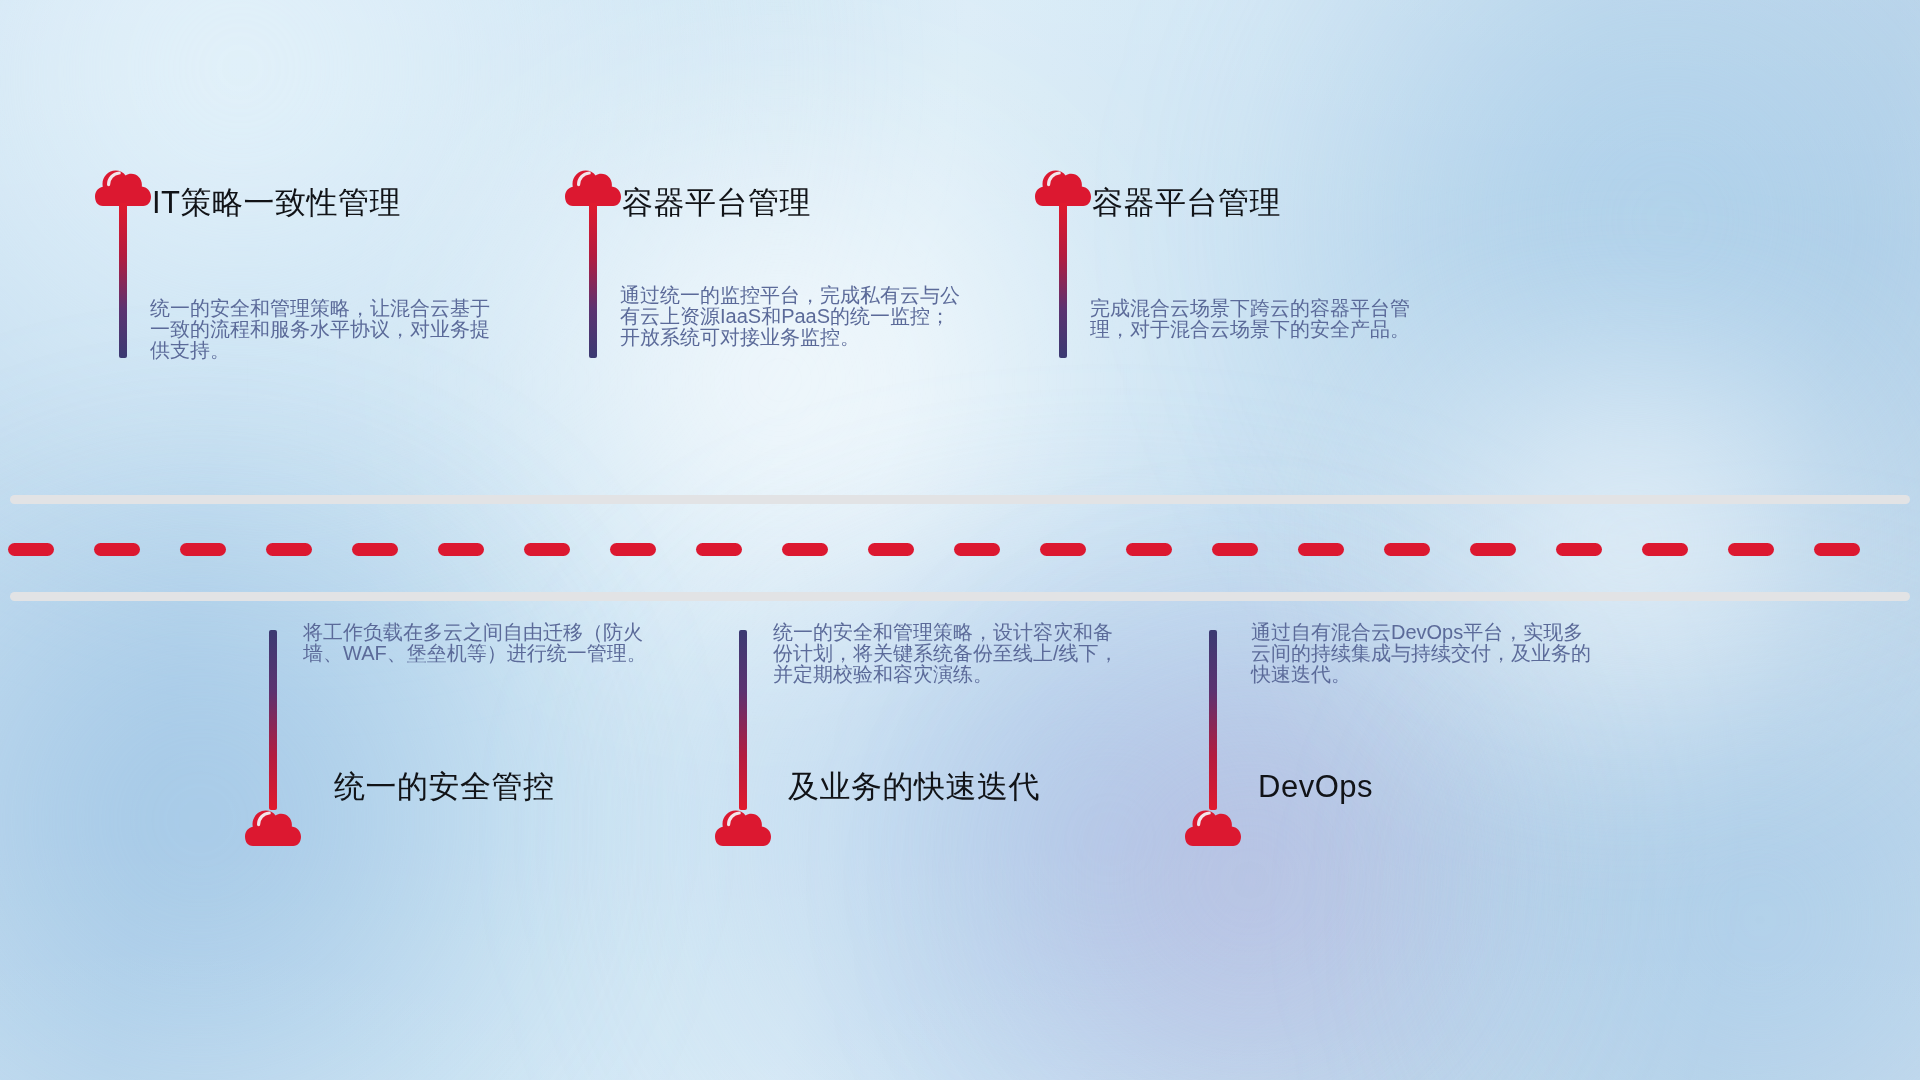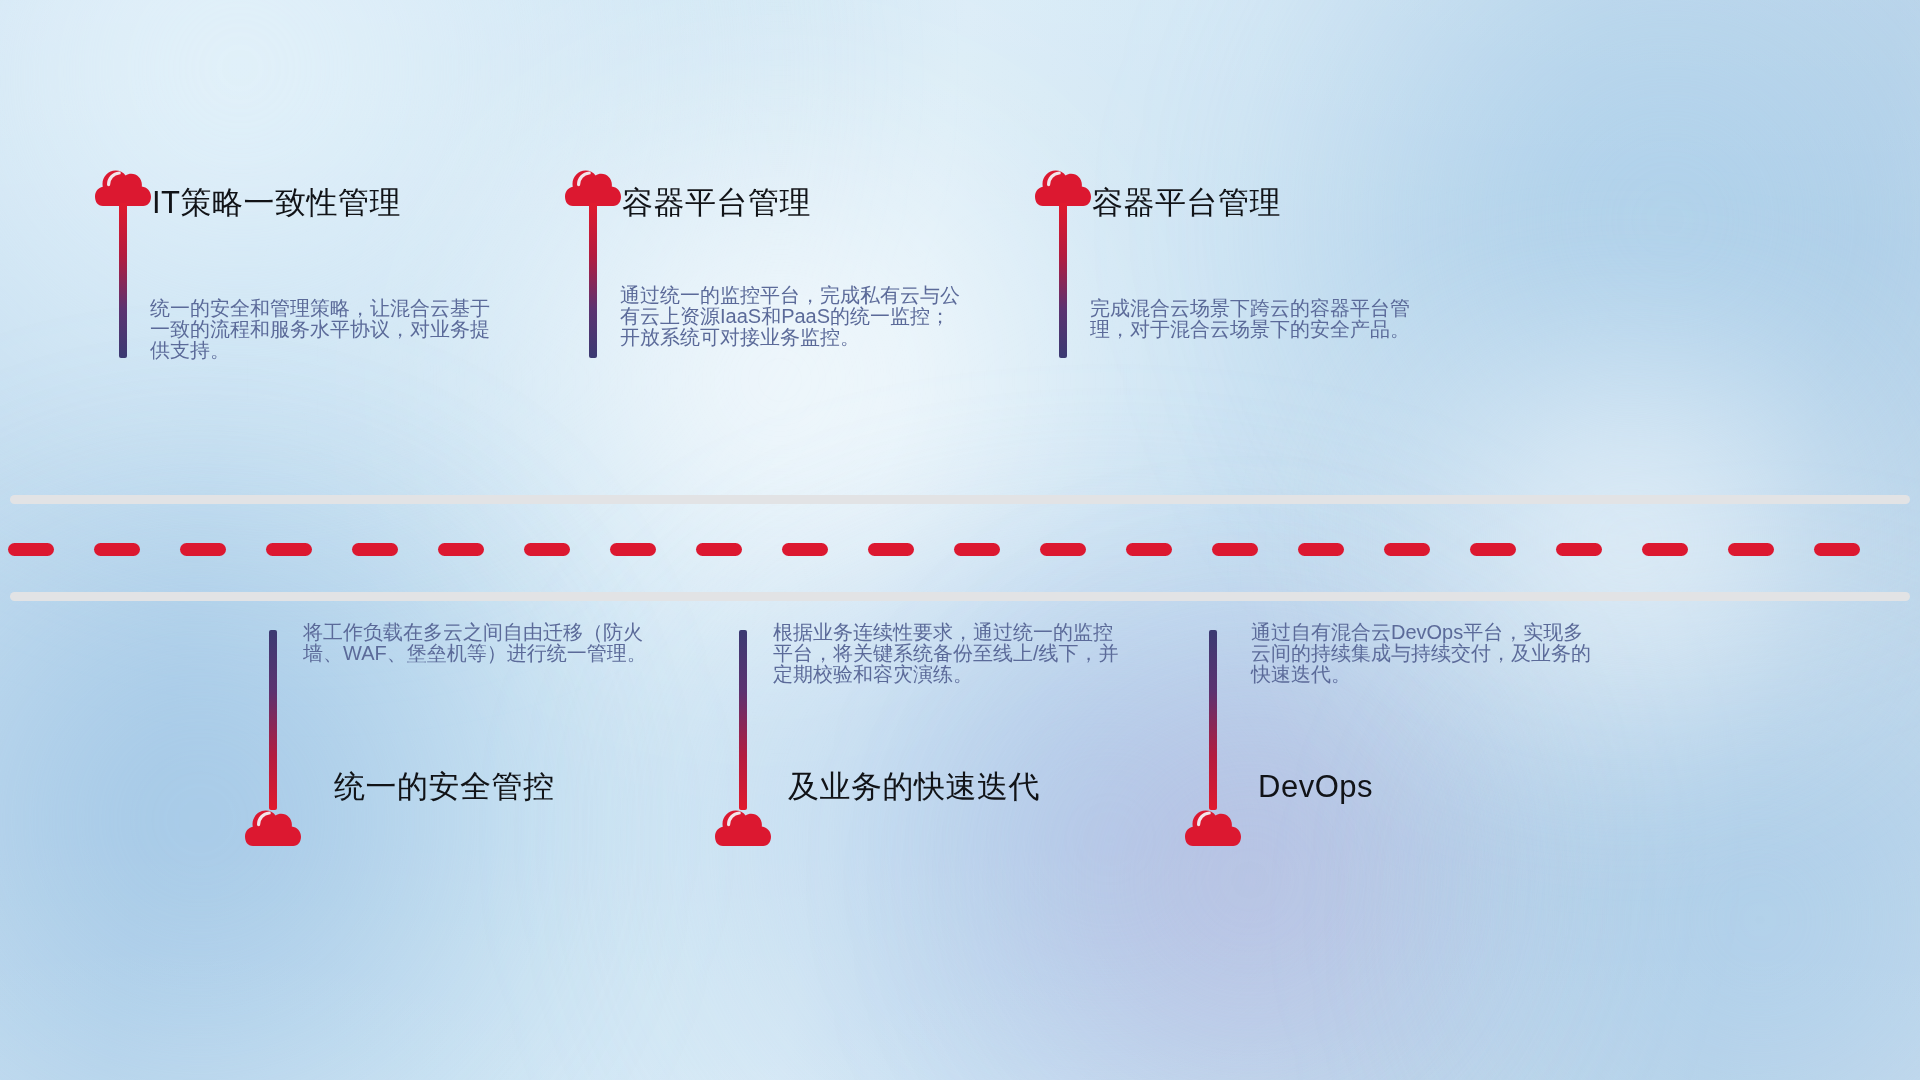--- a/index.html
+++ b/index.html
@@ -222,21 +222,21 @@
 </div>
 
 <div class="col bot-col" style="left:715px; top:630px;">
   <span class="stem stem-up"></span>
   <span class="cloud-icon">
     <svg viewBox="0 0 56 42" xmlns="http://www.w3.org/2000/svg">
       <path d="M8 41 C2.5 41 0 36.5 0 31.5 C0 26.5 3.2 22.6 7.8 21.7 C7.6 20.8 7.5 19.9 7.5 19 C7.5 11.6 13.4 5.6 20.6 5.6 C24.6 5.6 28.2 7.5 30.6 10.4 C32.2 9.3 34.1 8.7 36.2 8.7 C42.1 8.7 46.9 13.6 46.9 19.7 C46.9 20.3 46.85 20.9 46.76 21.5 C52 22.1 56 26.4 56 31.8 C56 36.9 53 41 48.2 41 Z" fill="#dc1830"></path>
       <path d="M13.6 19.6 C13.6 13.3 18.2 8.4 24.2 8.0" fill="none" stroke="#f4f7fb" stroke-width="3.2" stroke-linecap="round" opacity="0.92"></path>
     </svg>
   </span>
-  <div class="col-body" style="left:58px; top:-8px; width:352px;">根据业务连续性要求，通过统一的监控平台，将关键系统备份至线上/线下，并定期校验和容灾演练。</div>
+  <div class="col-body" style="left:58px; top:-8px; width:352px;">统一的安全和管理策略，设计容灾和备份计划，将关键系统备份至线上/线下，并定期校验和容灾演练。</div>
   <div class="col-title" style="left:73px; top:138px;">及业务的快速迭代</div>
 </div>
 
 <div class="col bot-col" style="left:1185px; top:630px;">
   <span class="stem stem-up"></span>
   <span class="cloud-icon">
     <svg viewBox="0 0 56 42" xmlns="http://www.w3.org/2000/svg">
       <path d="M8 41 C2.5 41 0 36.5 0 31.5 C0 26.5 3.2 22.6 7.8 21.7 C7.6 20.8 7.5 19.9 7.5 19 C7.5 11.6 13.4 5.6 20.6 5.6 C24.6 5.6 28.2 7.5 30.6 10.4 C32.2 9.3 34.1 8.7 36.2 8.7 C42.1 8.7 46.9 13.6 46.9 19.7 C46.9 20.3 46.85 20.9 46.76 21.5 C52 22.1 56 26.4 56 31.8 C56 36.9 53 41 48.2 41 Z" fill="#dc1830"></path>
       <path d="M13.6 19.6 C13.6 13.3 18.2 8.4 24.2 8.0" fill="none" stroke="#f4f7fb" stroke-width="3.2" stroke-linecap="round" opacity="0.92"></path>
     </svg>

